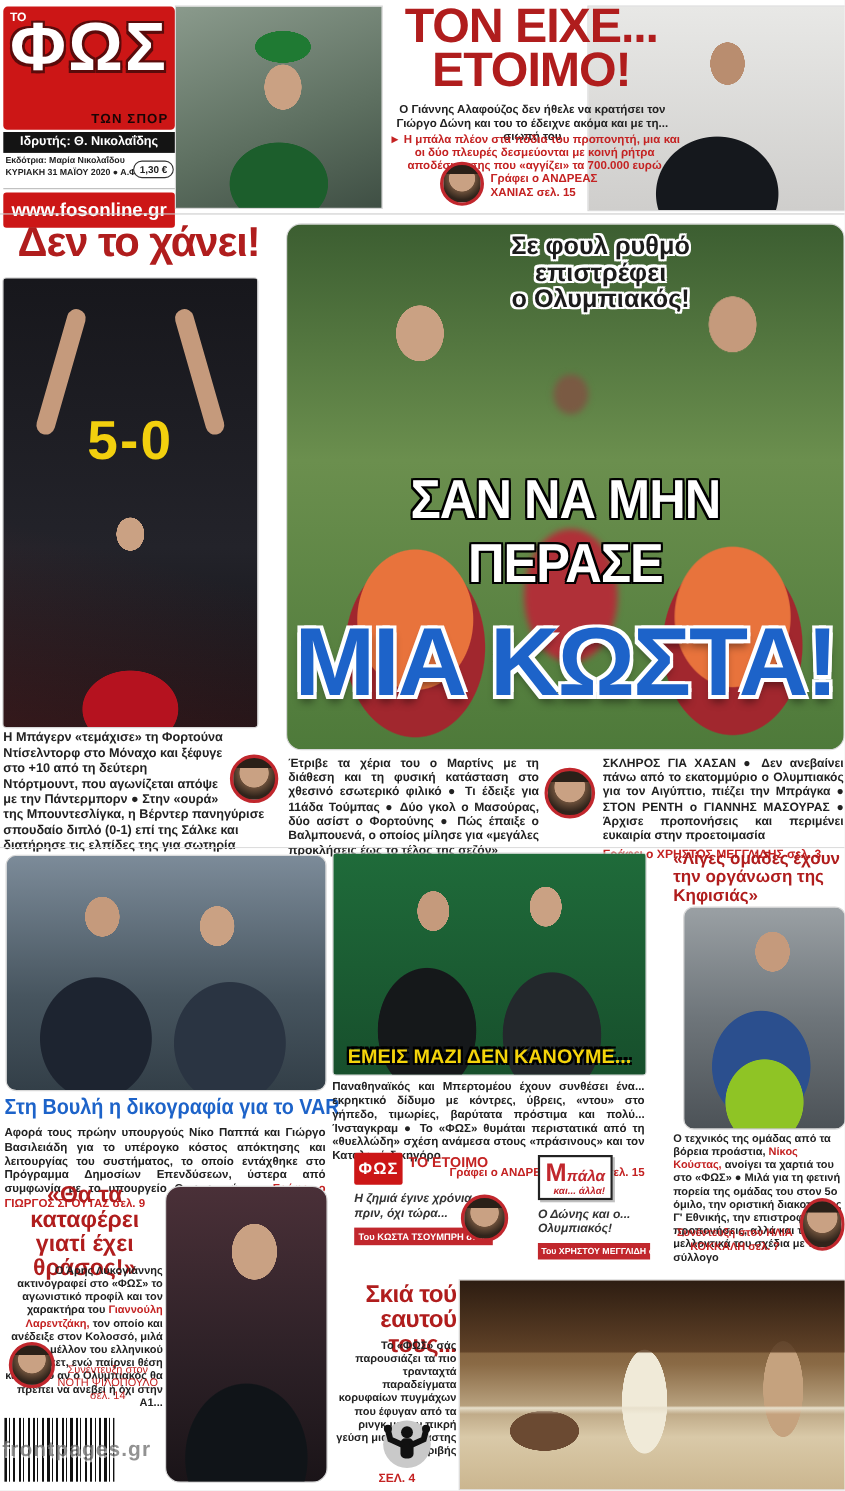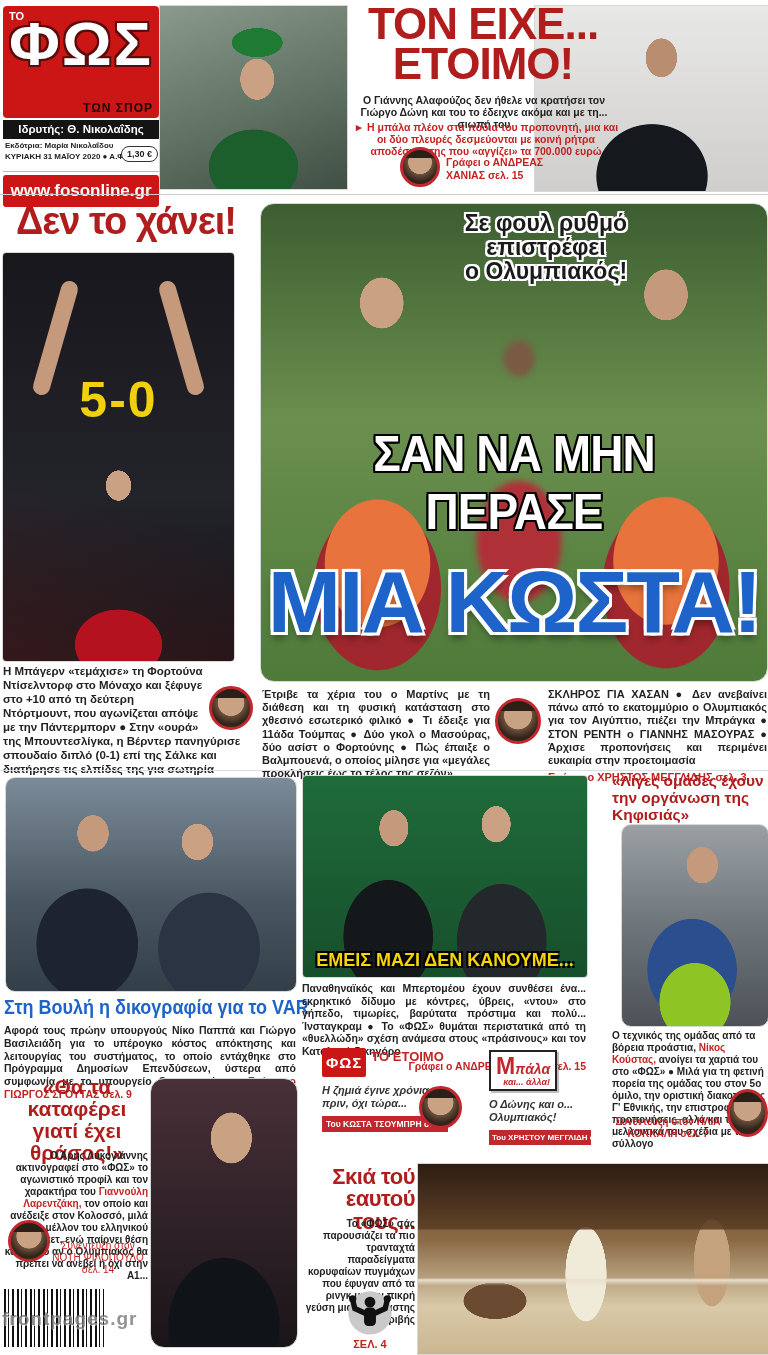--- a/index.html
+++ b/index.html
@@ -135,21 +135,21 @@
   .bala-logo{border:2px solid #222;background:#fff;padding:1px 5px 2px 5px;display:inline-block;box-shadow:2px 2px 0 rgba(0,0,0,.25);}
   .bala-m{color:#c1272d;font-size:23px;font-weight:900;}
   .bala-pala{color:#c1272d;font-size:14px;font-weight:800;font-style:italic;}
   .bala-rest{display:block;text-align:right;color:#c1272d;font-size:9px;font-weight:800;font-style:italic;margin-top:-3px;}
   .bala-teaser{font-style:italic;font-size:11px;font-weight:800;color:#333;margin-top:7px;line-height:1.2;}
   .bala-strip{background:#c1272d;color:#fff;font-size:8px;font-weight:800;padding:3px 3px;margin-top:6px;white-space:nowrap;}
   
   .box-h{left:296px;top:1166px;width:119px;text-align:right;font-size:22px;font-weight:900;color:#b01d1d;line-height:1.02;letter-spacing:-0.5px;}
   .box-body{left:296px;top:1218px;width:119px;font-size:10px;font-weight:700;text-align:right;line-height:1.2;}
   .box-icon{left:344px;top:1288px;width:52px;height:52px;}
-  .box-page{left:344px;top:1338px;width:52px;text-align:center;color:#c42222;font-weight:900;font-size:11px;}
+  .box-page{left:344px;top:1338px;width:52px;color:#c42222;font-weight:900;font-size:11px;}
   .photo-boxing{left:417px;top:1163px;width:350px;height:190px;
      background:linear-gradient(180deg,rgba(40,25,15,.92) 0%,rgba(90,60,35,.85) 34%,rgba(0,0,0,0) 35%),
                 linear-gradient(180deg,rgba(0,0,0,0) 60%,#e8e0cc 61%,rgba(0,0,0,0) 64%),
                 radial-gradient(ellipse 34px 78px at 48% 58%,#f0ead8 60%,rgba(0,0,0,0) 61%),
                 radial-gradient(ellipse 30px 72px at 84% 52%,#c5a27e 60%,rgba(0,0,0,0) 61%),
                 radial-gradient(ellipse 52px 30px at 22% 72%,#6b4a32 60%,rgba(0,0,0,0) 61%),
                 linear-gradient(180deg,#6b4a2e 0%,#8a6a45 40%,#d9c9a8 75%,#cbb68f 100%);}
 </style>
 </head>
 <body>

